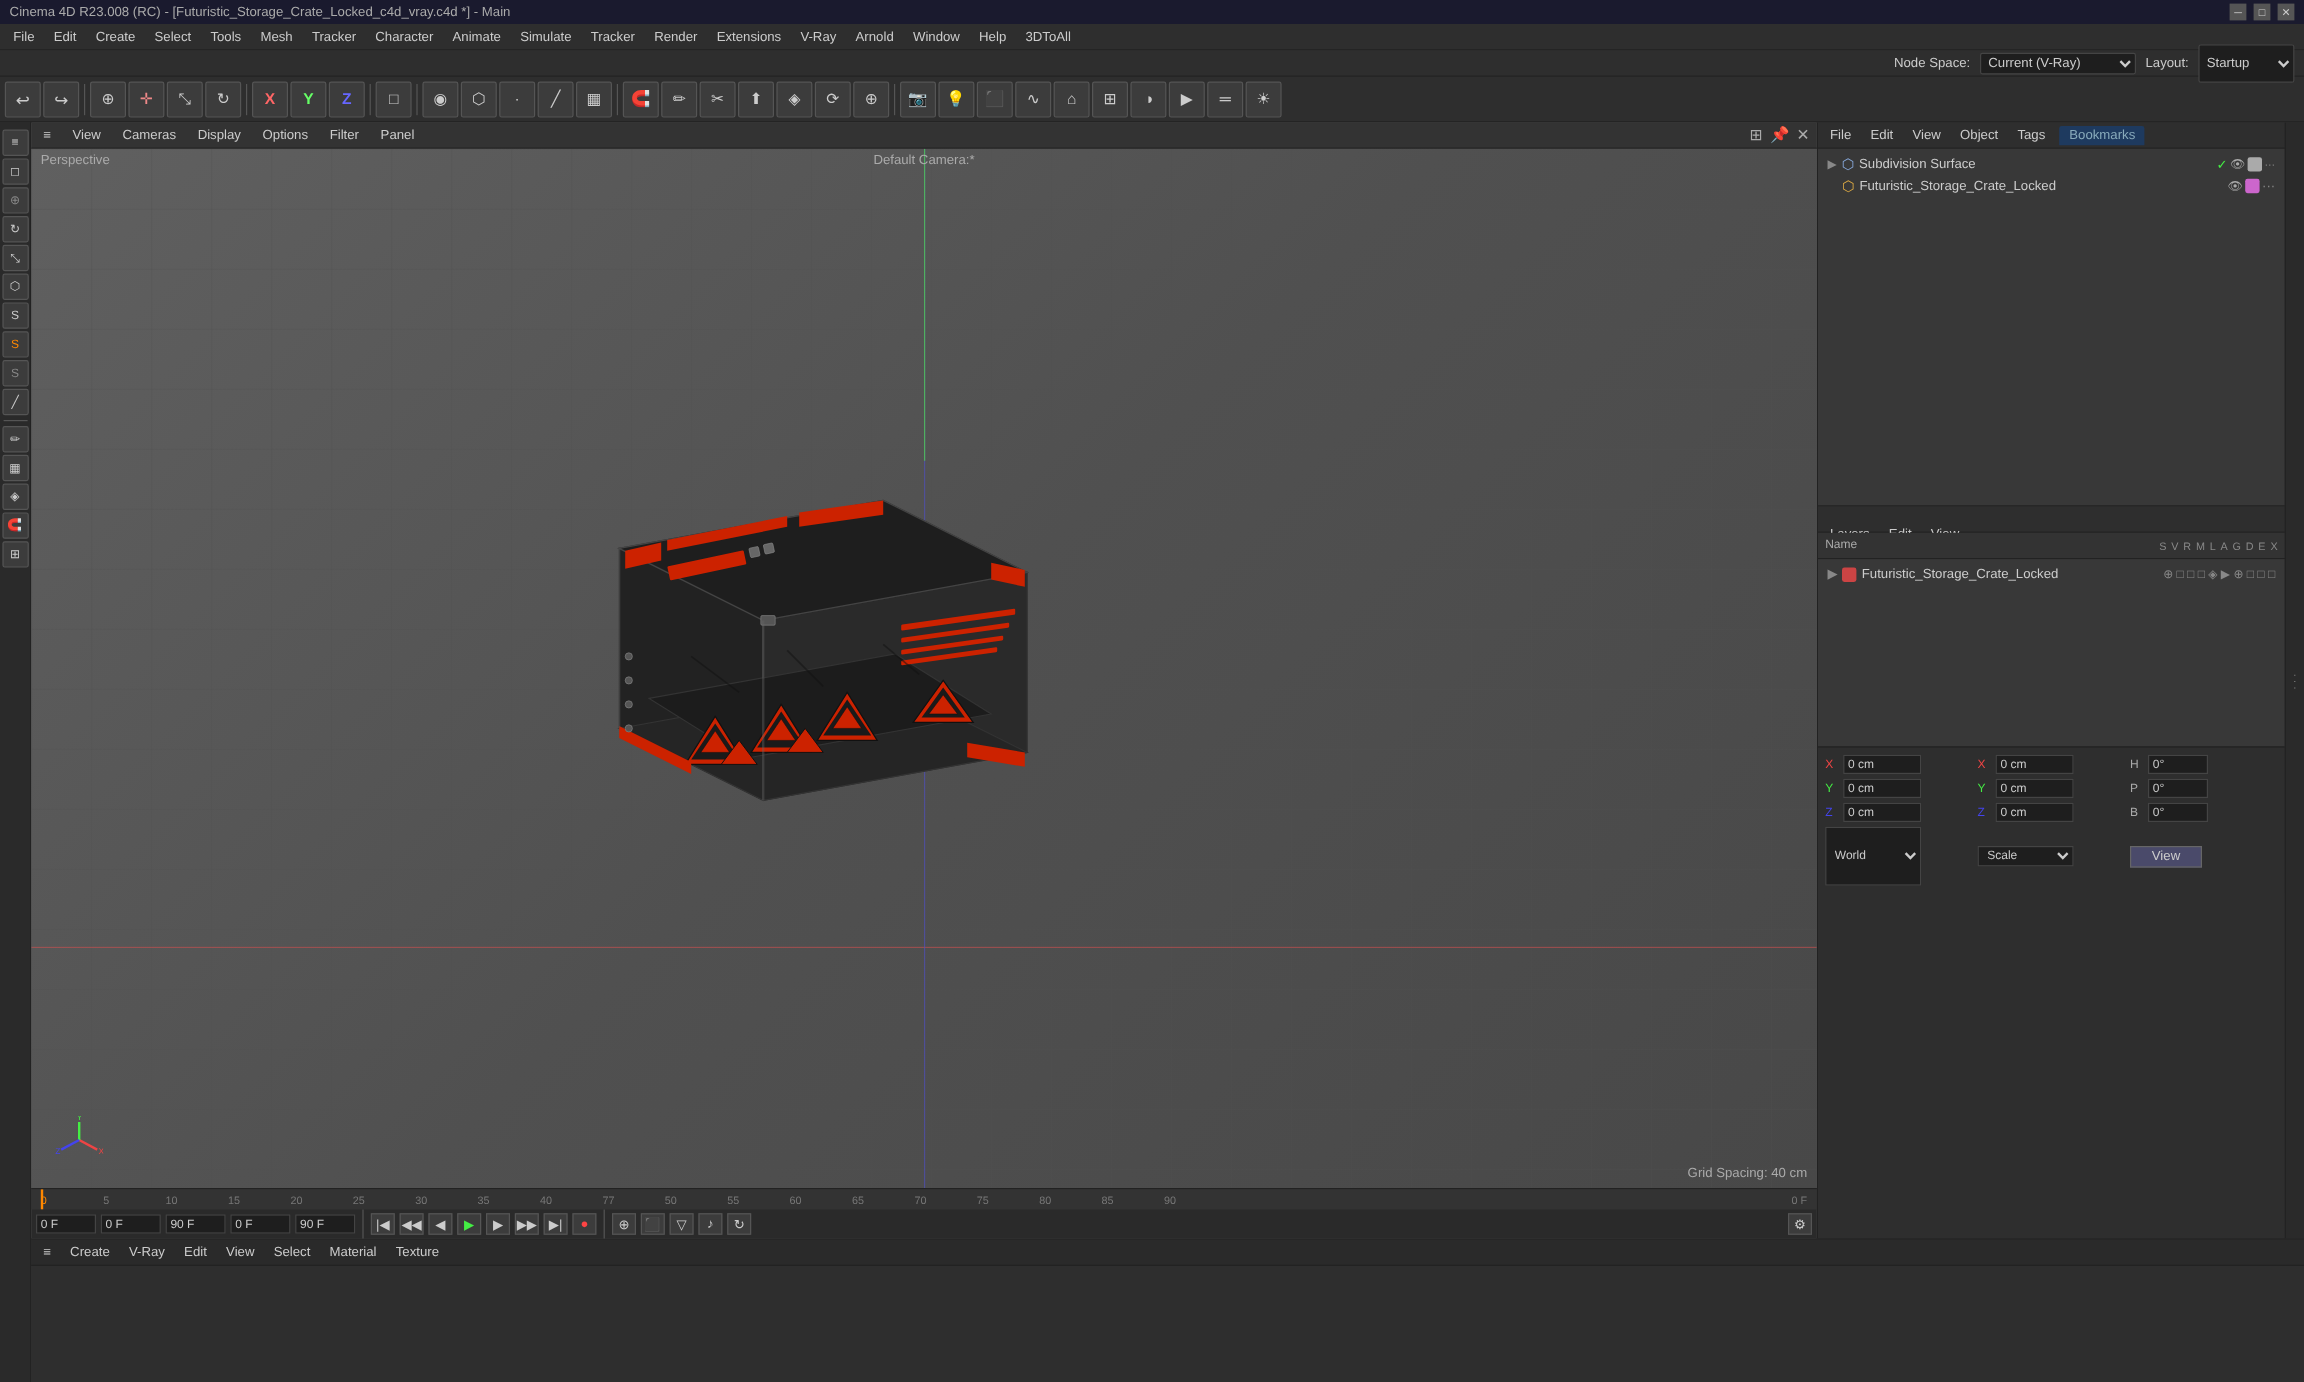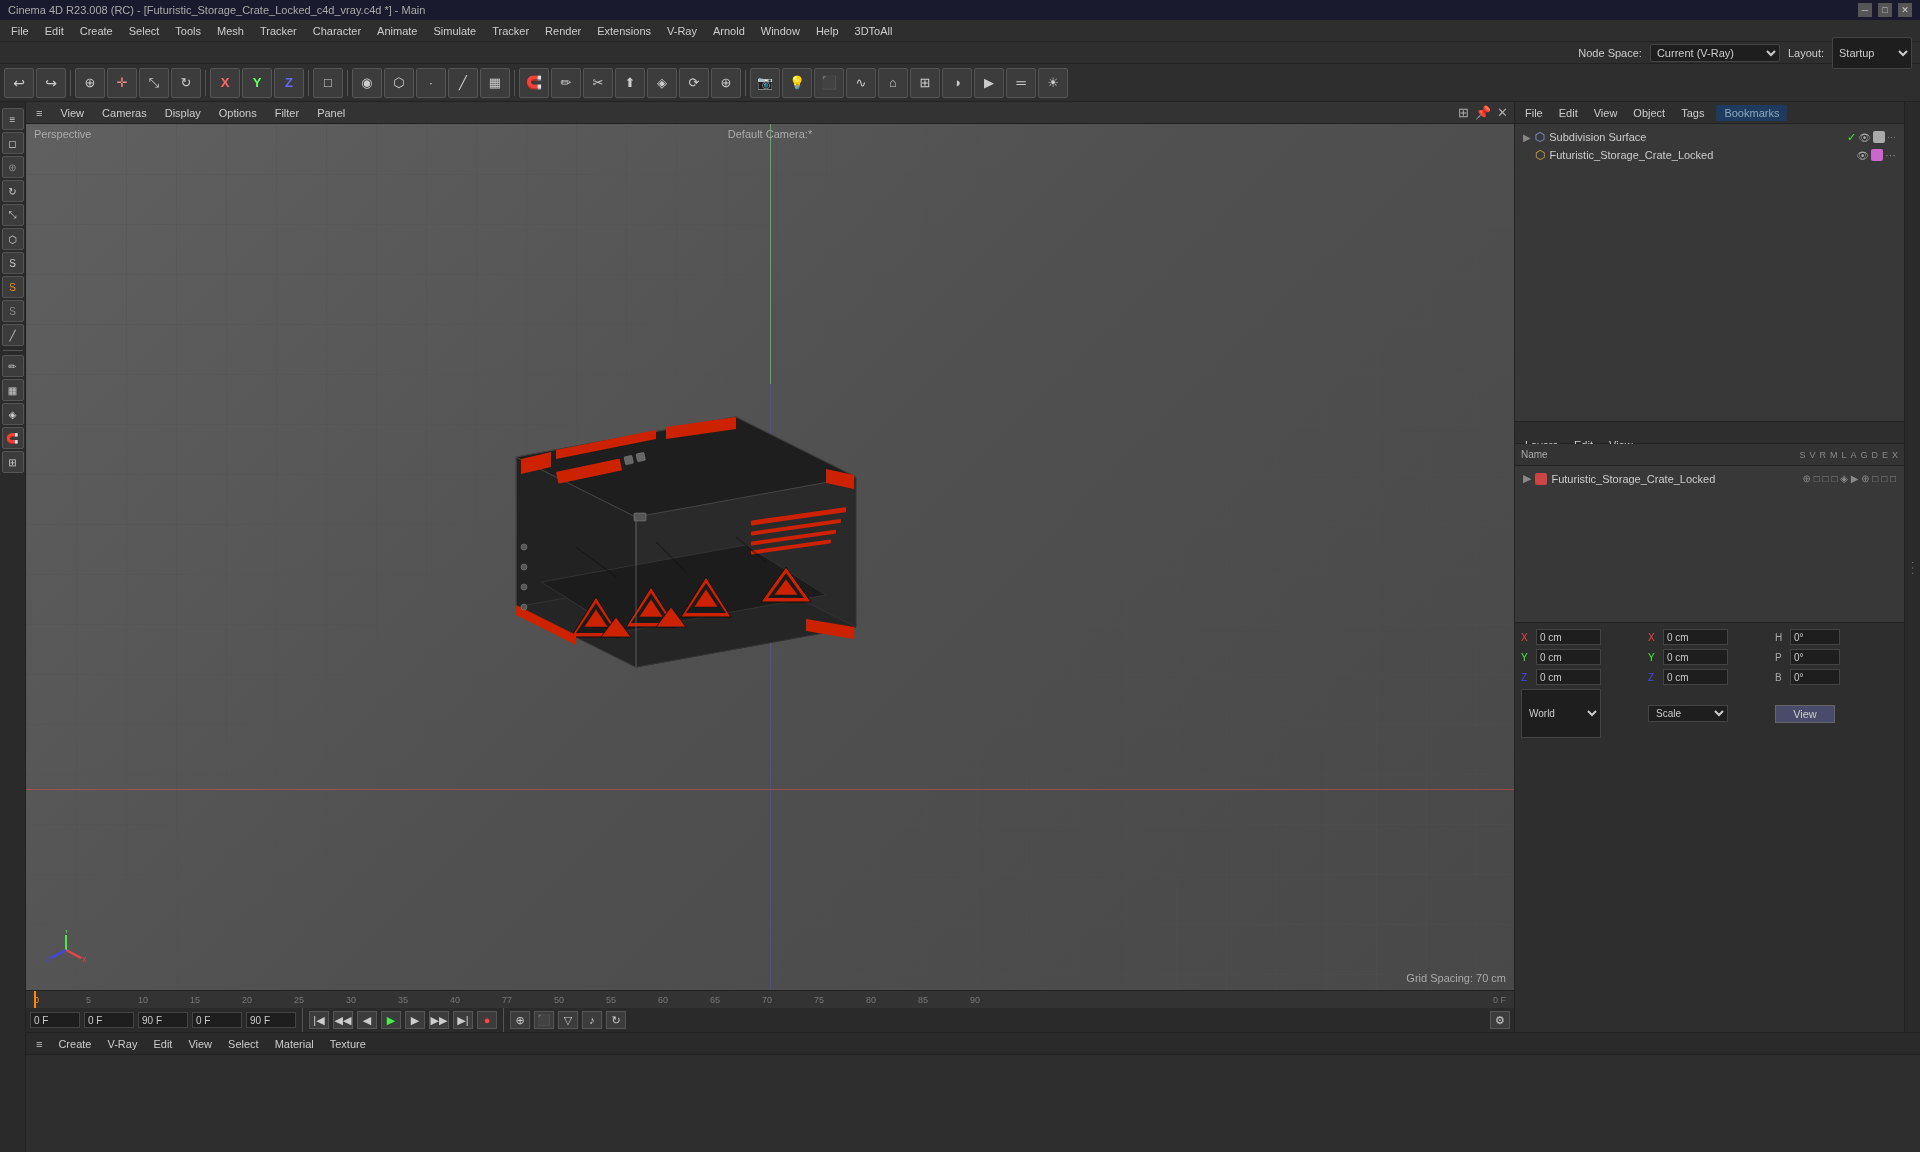--- a/index.html
+++ b/index.html
@@ -652,21 +652,21 @@
               <line x1="200" y1="165" x2="230" y2="195" stroke="#111" stroke-width="1.5" opacity="0.5"></line>
               <line x1="280" y1="160" x2="310" y2="185" stroke="#111" stroke-width="1.5" opacity="0.5"></line>
 
               <line x1="180" y1="140" x2="180" y2="290" stroke="#666" stroke-width="2" opacity="0.4"></line>
               <line x1="60" y1="80" x2="60" y2="230" stroke="#555" stroke-width="2" opacity="0.4"></line>
             </svg>
           </div>
 
           <span class="vp-label-perspective">Perspective</span>
           <span class="vp-label-camera">Default Camera:*</span>
-          <span class="vp-label-grid">Grid Spacing: 70 cm</span>
+          <span class="vp-label-grid">Grid Spacing: 40 cm</span>
 
           <svg class="axis-indicator" viewBox="0 0 40 40">
             <line x1="20" y1="20" x2="35" y2="28" stroke="#e44" stroke-width="2"></line>
             <line x1="20" y1="20" x2="20" y2="5" stroke="#4e4" stroke-width="2"></line>
             <line x1="20" y1="20" x2="5" y2="28" stroke="#44e" stroke-width="2"></line>
             <text x="36" y="32" font-size="7" fill="#e44">X</text>
             <text x="18" y="3" font-size="7" fill="#4e4">Y</text>
             <text x="0" y="32" font-size="7" fill="#44e">Z</text>
           </svg>
 

